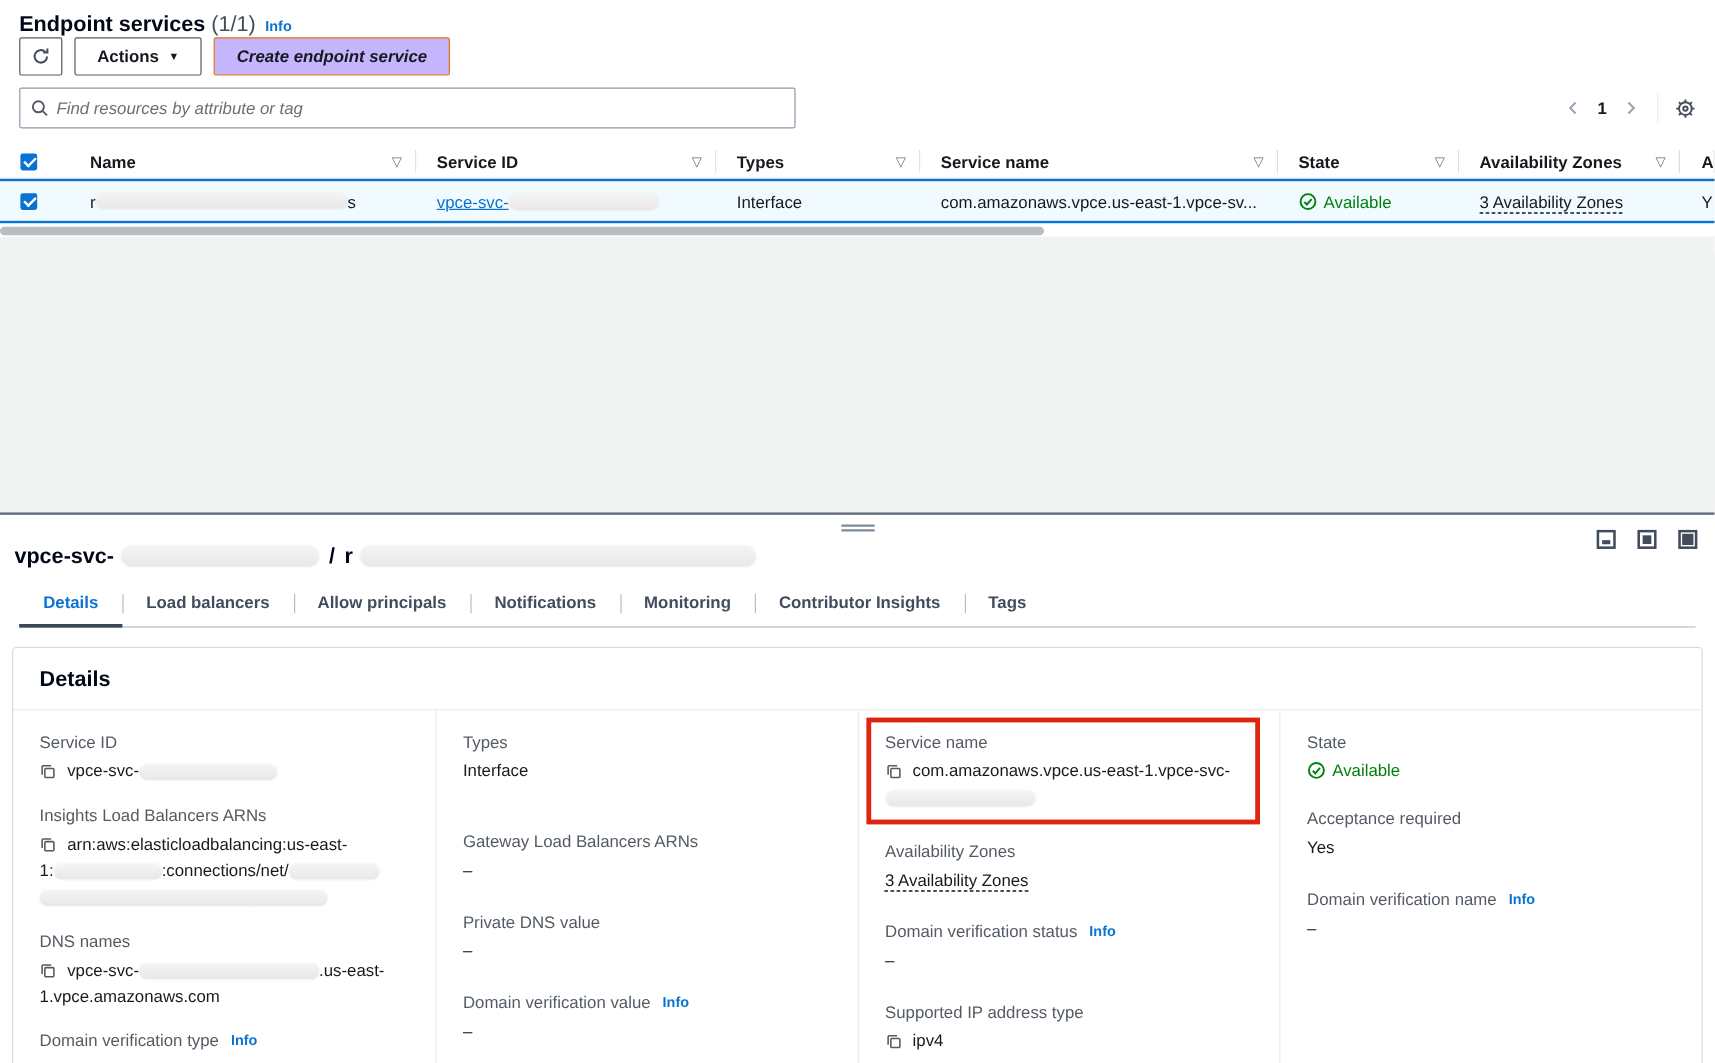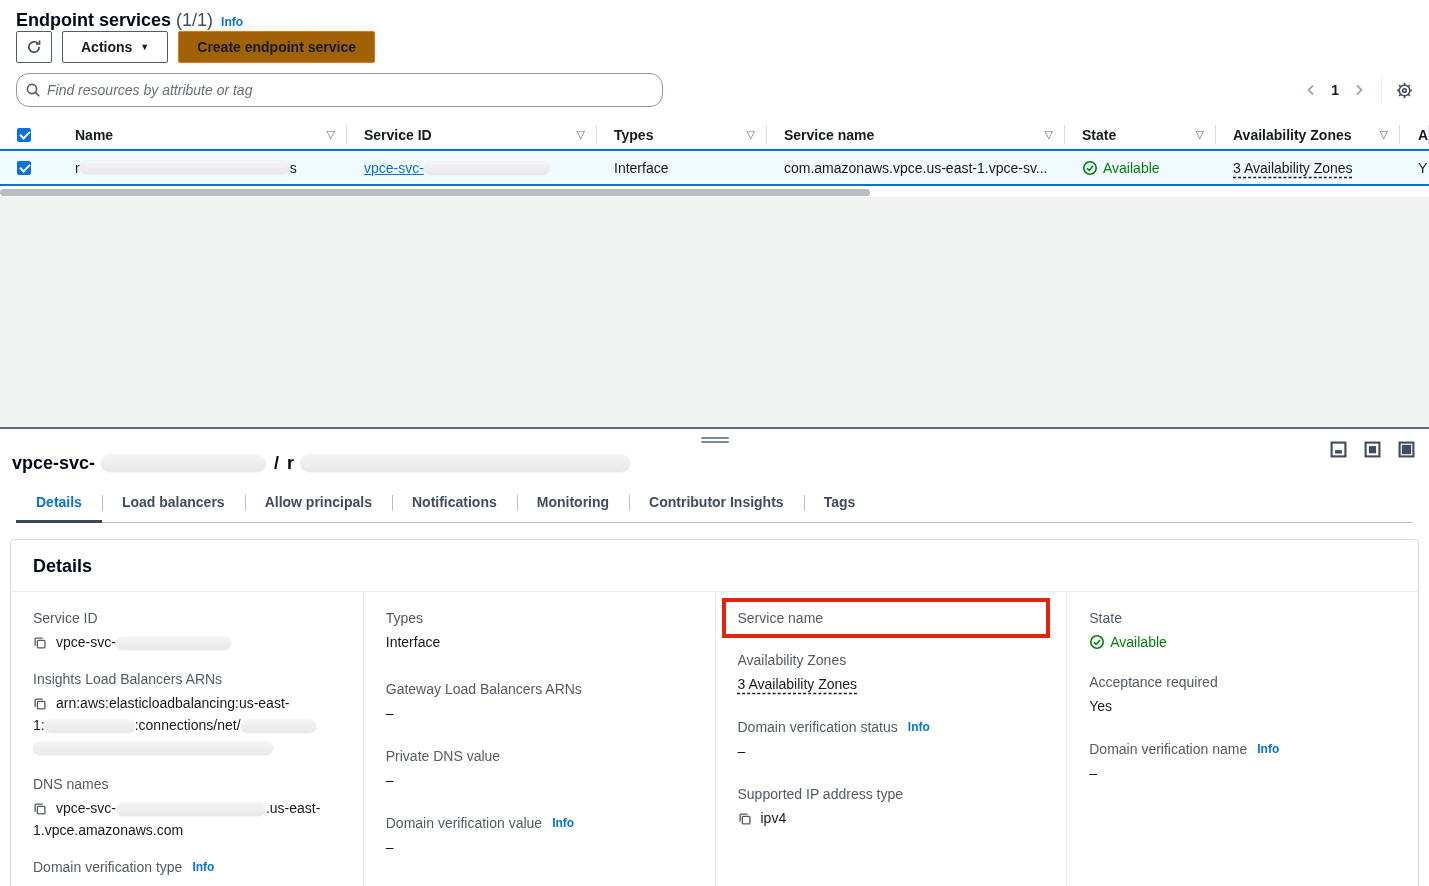--- a/index.html
+++ b/index.html
@@ -17,26 +17,26 @@
   h1.page-title { font-size:18px; font-weight:bold; color:#000716; }
   h1.page-title .counter { font-weight:normal; color:#414d5c; }
   .info-link { color:#0972d3; font-size:12px; font-weight:bold; text-decoration:none; cursor:pointer; }
   .title-actions { display:flex; gap:10px; align-items:center; }
   .btn {
     height:32px; background:#fff; border:1px solid #545b64; border-radius:2px;
     font-family:inherit; font-size:14px; font-weight:bold; color:#16191f;
     padding:0 18px; display:inline-flex; align-items:center; gap:8px; cursor:pointer;
   }
   .btn.icon-btn { padding:0 9px; }
-  .btn.primary { background:#a16207; border-color:#ec7211; color:#16191f; }
+  .btn.primary { background:#c4b5fd; border-color:#ec7211; color:#16191f;font-style:italic; }
   .caret-down { font-size:9px; line-height:1; color:#16191f; }
 
   .search-row { display:flex; justify-content:space-between; align-items:center; padding:10px 16px 0 16px; }
   .search-box {
-    width:647px; height:31px; border:1px solid #8d99a8; border-radius:13px;
+    width:647px; height:31px; border:1px solid #8d99a8; border-radius:2px;
     display:flex; align-items:center; padding:16px 8px; gap:6px; background:#fff;
   }
   .search-box input {
     border:none; outline:none; flex:1; font-family:inherit; font-size:14px; font-style:italic; color:#16191f;
   }
   .search-box input::placeholder { color:#687078; font-style:italic; }
   .pager { display:flex; align-items:center; gap:10px; }
   .chev { display:inline-flex; cursor:pointer; }
   .page-num { font-weight:bold; cursor:pointer; padding:0 2px; }
   .pager-divider { width:1px; height:26px; background:#eaeded; margin:0 4px; }
@@ -411,21 +411,21 @@
           </div>
         </div>
 
         <div class="col">
           <div class="field">
             <div class="field-label">
                 <span>Types</span>
               </div>
             <div class="field-value"><span>Interface</span></div>
           </div>
-          <div class="field" style="margin-top:28px;">
+          <div class="field" style="margin-top:40px;">
             <div class="field-label">
                 <span>Gateway Load Balancers ARNs</span>
               </div>
             <div class="field-value"><span>–</span></div>
           </div>
           <div class="field" style="margin-top:24px;">
             <div class="field-label">
                 <span>Private DNS value</span>
               </div>
             <div class="field-value"><span>–</span></div>
@@ -438,20 +438,28 @@
             <div class="field-value"><span>–</span></div>
           </div>
         </div>
 
         <div class="col">
           <div class="annotated">
             <div class="field">
               <div class="field-label">
                   <span>Service name</span>
                 </div>
+              <div class="field-value">
+                <span class="copy-ic">
+                    <svg class="ic14">
+                      <use href="#i-copy"></use>
+                    </svg>
+                  </span><span>com.amazonaws.vpce.us-east-1.vpce-svc-</span><br>
+                <span class="redact w125"></span>
+              </div>
             </div>
           </div>
           <div class="field">
             <div class="field-label">
                 <span>Availability Zones</span>
               </div>
             <div class="field-value"><a class="dashed-link">3 Availability Zones</a></div>
           </div>
           <div class="field" style="margin-top:24px;">
             <div class="field-label">

